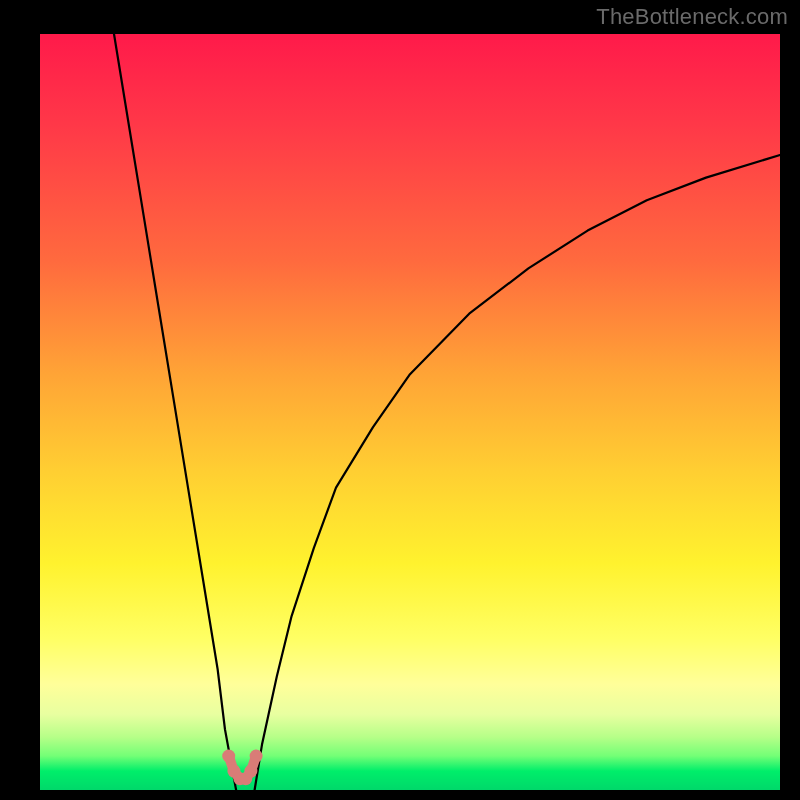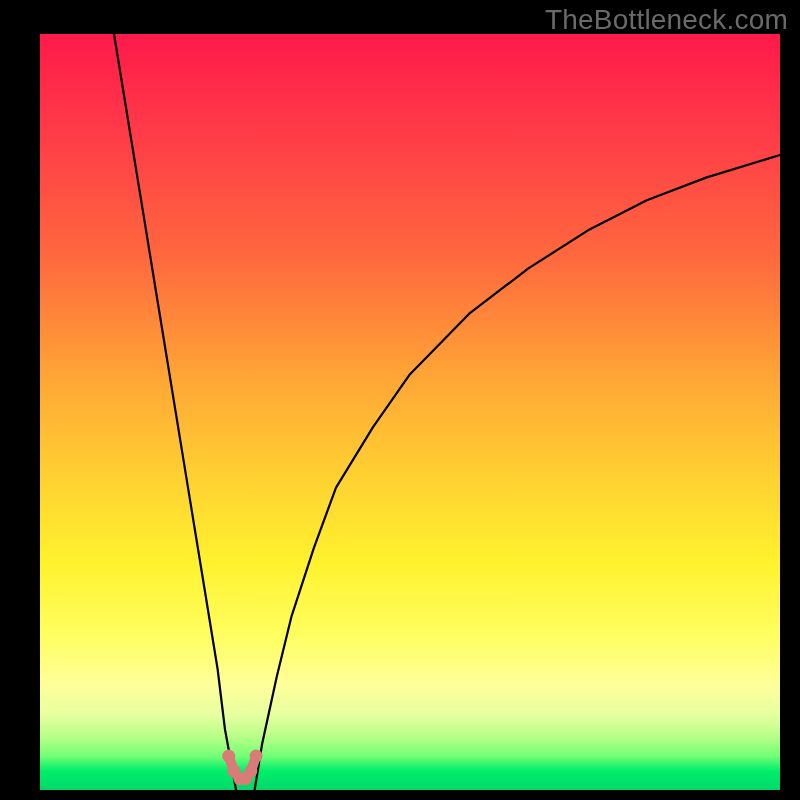--- a/index.html
+++ b/index.html
@@ -14,21 +14,21 @@
     position: relative;
     width: 800px;
     height: 800px;
   }
   .watermark {
     position: absolute;
     top: 4px;
     right: 12px;
     color: #6a6a6a;
     font-family: Arial, Helvetica, sans-serif;
-    font-size: 28px;
+    font-size: 22px;
     letter-spacing: 0.2px;
     z-index: 10;
   }
   .plot-area {
     position: absolute;
     left: 40px;
     top: 34px;
     width: 740px;
     height: 756px;
     background: linear-gradient(

